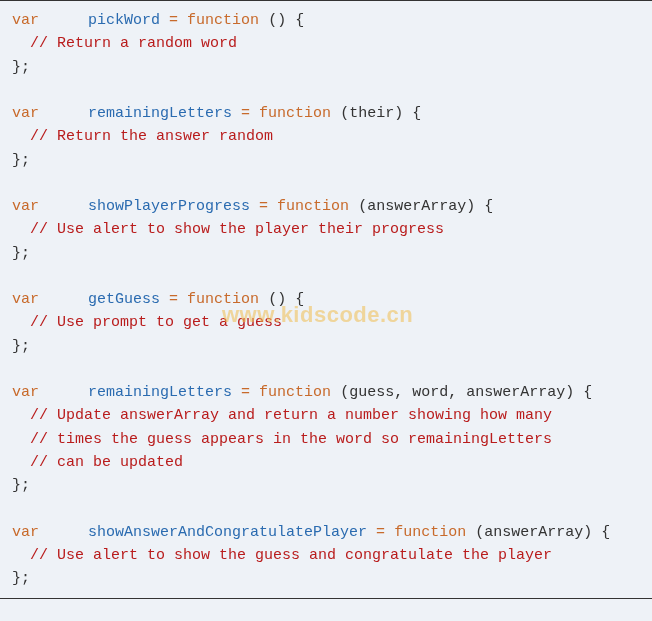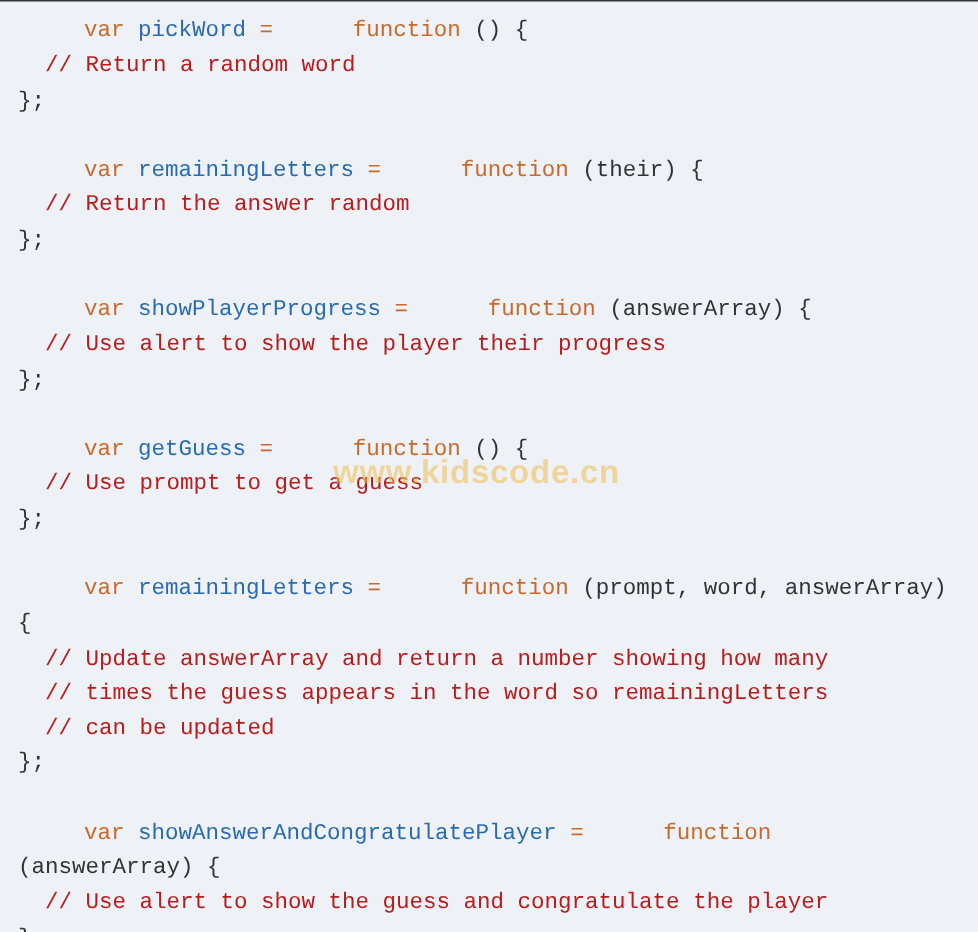--- a/index.html
+++ b/index.html
@@ -11,23 +11,23 @@
     padding: 8px 12px;
     width: 652px;
     border-top: 1px solid #333;
     border-bottom: 1px solid #333;
   }
   pre {
     white-space: pre-wrap;
     word-wrap: break-word;
     font-family: inherit;
   }
-  .kw { color: #c86a2b; margin-left: 44px; }       
+  .kw { color: #c86a2b; }       
   .eq { color: #c86a2b; }       
-  .fn { color: #2a6bb0; }       
+  .fn { color: #2a6bb0; margin-left: 40px; }       
   .param { color: #333; }       
   .punc { color: #333; }        
   .cmt { color: #b91c1c; }
   .watermark {
     position: absolute;
     top: 289px;
     left: 210px;
     font-family: Arial, sans-serif;
     font-size: 22px;
     font-weight: bold;
@@ -51,21 +51,21 @@
 <span class="punc">};</span>
 
 <span class="kw">var</span> <span class="fn">showPlayerProgress</span> <span class="eq">=</span> <span class="kw">function</span> <span class="punc">(</span><span class="param">answerArray</span><span class="punc">)</span> <span class="punc">{</span>
   <span class="cmt">// Use alert to show the player their progress</span>
 <span class="punc">};</span>
 
 <span class="kw">var</span> <span class="fn">getGuess</span> <span class="eq">=</span> <span class="kw">function</span> <span class="punc">(</span><span class="punc">)</span> <span class="punc">{</span>
   <span class="cmt">// Use prompt to get a guess</span>
 <span class="punc">};</span>
 
-<span class="kw">var</span> <span class="fn">remainingLetters</span> <span class="eq">=</span> <span class="kw">function</span> <span class="punc">(</span><span class="param">prompt, word, answerArray</span><span class="punc">)</span> <span class="punc">{</span>
+<span class="kw">var</span> <span class="fn">remainingLetters</span> <span class="eq">=</span> <span class="kw">function</span> <span class="punc">(</span><span class="param">guess, word, answerArray</span><span class="punc">)</span> <span class="punc">{</span>
   <span class="cmt">// Update answerArray and return a number showing how many</span>
   <span class="cmt">// times the guess appears in the word so remainingLetters</span>
   <span class="cmt">// can be updated</span>
 <span class="punc">};</span>
 
 <span class="kw">var</span> <span class="fn">showAnswerAndCongratulatePlayer</span> <span class="eq">=</span> <span class="kw">function</span> <span class="punc">(</span><span class="param">answerArray</span><span class="punc">)</span> <span class="punc">{</span>
   <span class="cmt">// Use alert to show the guess and congratulate the player</span>
 <span class="punc">};</span></pre>
   <div class="watermark">www.kidscode.cn</div>
 </div>

